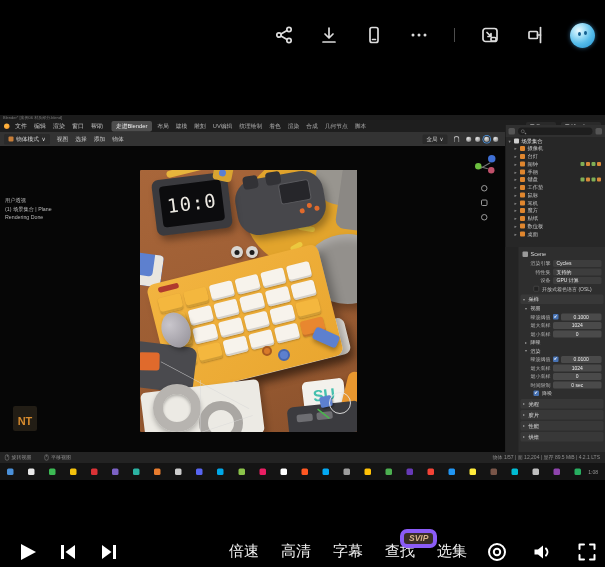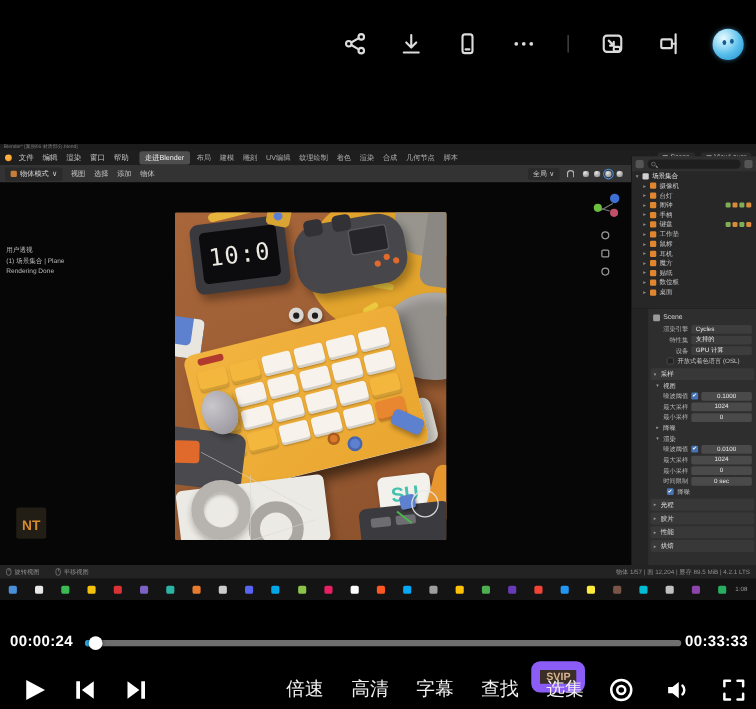--- a/index.html
+++ b/index.html
@@ -171,21 +171,21 @@
   .ptime.l{left:8px;} .ptime.r{left:548px;}
   .ptrack{position:absolute;left:68px;top:9px;width:477px;height:5px;background:#6f6f6f;border-radius:3px;cursor:pointer;}
   .pfill{position:absolute;left:0;top:0;height:5px;background:#26a5e5;border-radius:3px 0 0 3px;}
   .phandle{position:absolute;right:-5px;top:-3px;width:11px;height:11px;border-radius:50%;background:#fff;box-shadow:0 0 3px rgba(0,0,0,.6);cursor:pointer;}
   .controls-row{position:absolute;left:0;top:536px;width:605px;height:31px;display:flex;align-items:center;}
   .left-ctl{display:flex;align-items:center;gap:17px;margin-left:15px;}
   .cbtn{width:24px;height:24px;display:flex;align-items:center;justify-content:center;cursor:pointer;}
   .cbtn svg{width:22px;height:22px;fill:#fff;stroke:none;}
   .mid-ctl{position:absolute;left:229px;display:flex;gap:22px;align-items:center;}
   .txtbtn{color:#f2f2f2;font-size:15px;cursor:pointer;white-space:nowrap;position:relative;}
-  .svip{position:absolute;left:15px;top:-13px;background:#3a2e26;border:7px solid #8b5cf6;color:#d8b48e;font-size:8.5px;font-weight:bold;border-radius:7px;padding:0px 5px;line-height:11px;margin-left:25px;}
+  .svip{position:absolute;left:15px;top:-13px;background:#3a2e26;border:4px solid #8b5cf6;color:#d8b48e;font-size:8.5px;font-weight:bold;font-style:italic;border-radius:7px;padding:0px 5px;line-height:11px;}
   .right-ctl{position:absolute;right:7px;display:flex;gap:22px;align-items:center;}
   .ibtn{width:23px;height:23px;display:flex;align-items:center;justify-content:center;cursor:pointer;}
   .ibtn svg{width:22px;height:22px;stroke:#fff;fill:none;stroke-width:2;stroke-linecap:round;stroke-linejoin:round;}
 </style>
 </head>
 <body>
 
 <div class="stage">
 
   <header class="topbar">
@@ -631,29 +631,20 @@
             <span style="background: rgb(142, 68, 173);"></span>
             <span style="background: rgb(39, 174, 96);"></span>
           </div>
         <span class="tray">1:08</span>
       </div>
     </div>
 
     <div class="nt-mark">NT</div>
   </div>
 
-  <div class="progress-row">
-    <span class="ptime l">00:00:24</span>
-    <div class="ptrack">
-      <div class="pfill" style="width: 1.8%;">
-        <span class="phandle"></span>
-      </div>
-    </div>
-    <span class="ptime r">00:33:33</span>
-  </div>
 
   <div class="controls-row">
     <div class="left-ctl">
       <span class="cbtn">
           <svg viewBox="0 0 22 22">
             <polygon points="5,3 20,11 5,19"></polygon>
           </svg>
         </span>
       <span class="cbtn">
           <svg viewBox="0 0 22 22">

